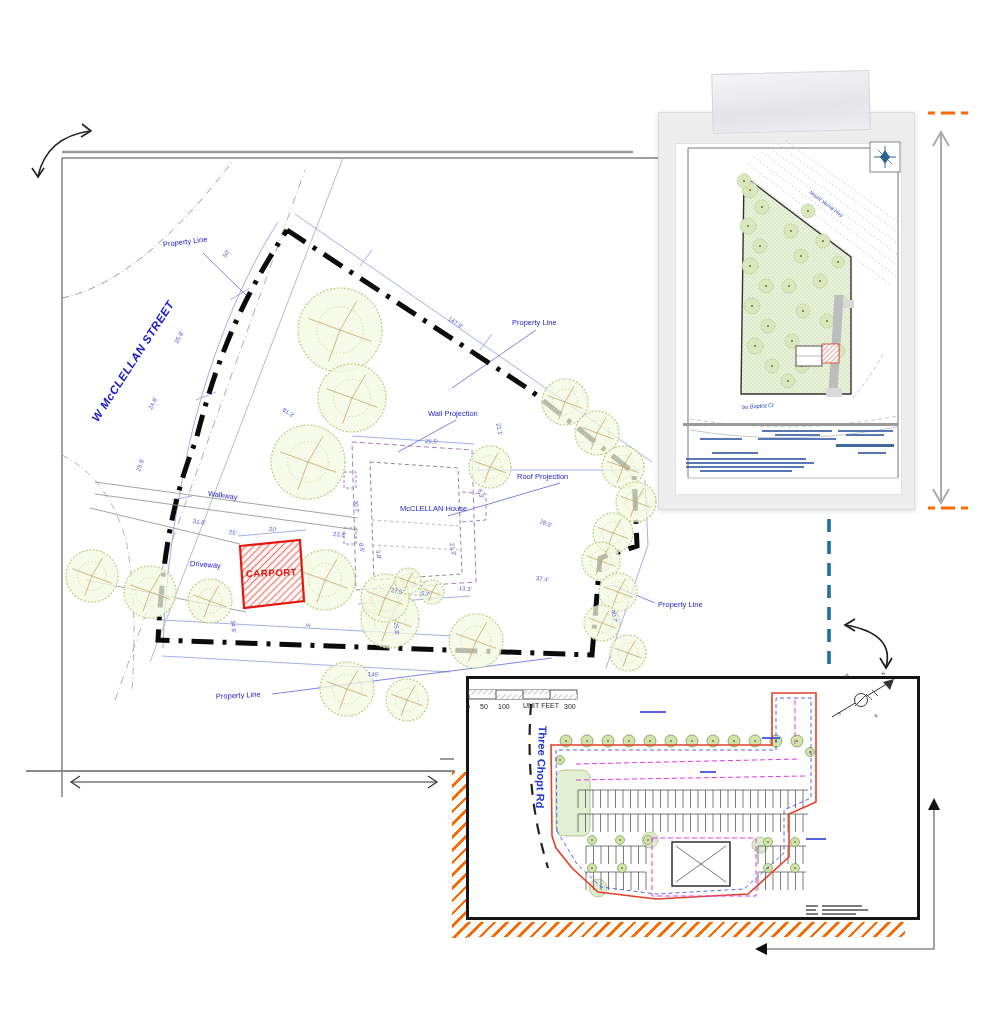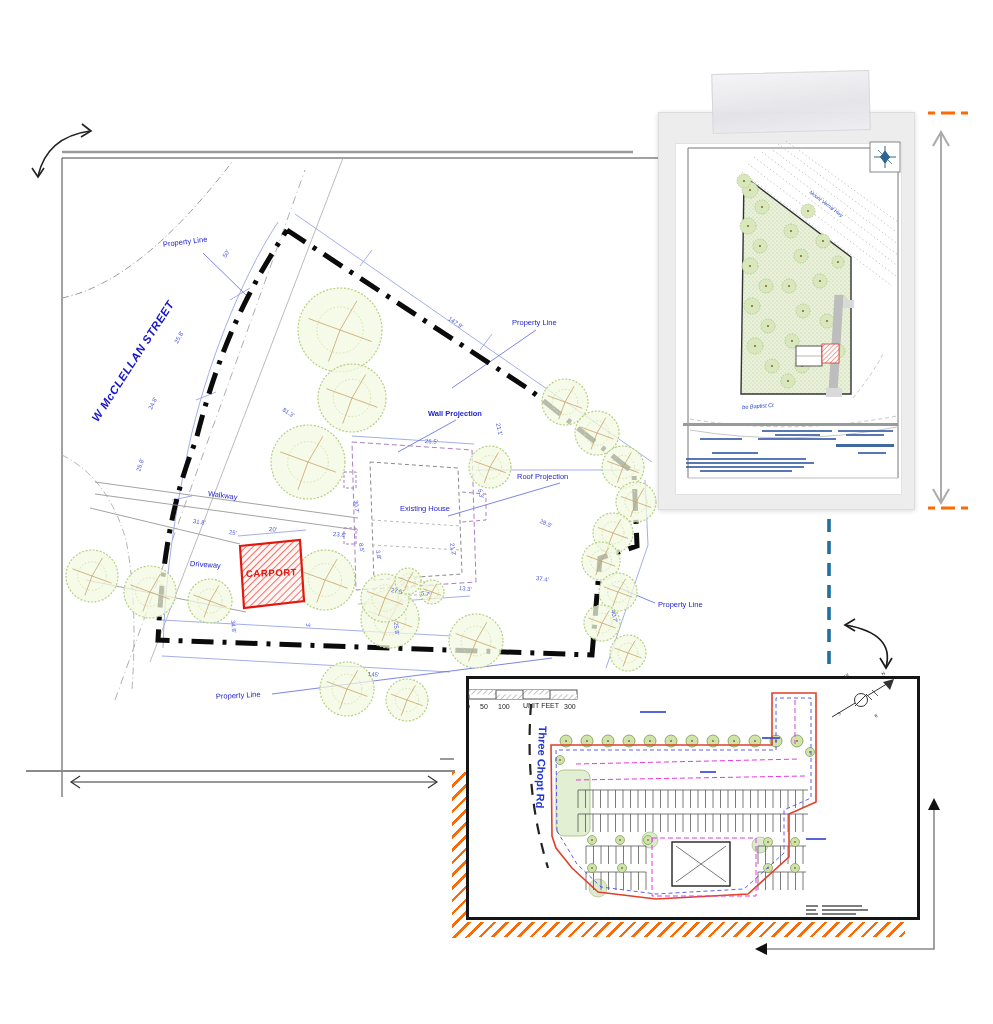--- a/index.html
+++ b/index.html
@@ -759,23 +759,23 @@
   </svg>
 
   <div id="label-layer">
     <span id="street-label" class="lbl" style="left:95px;top:415px;transform:rotate(-57deg);">W McCLELLAN STREET</span>
 
     <span class="lbl" style="left:163px;top:241px;transform:rotate(-7deg);">Property Line</span>
     <span class="lbl" style="left:512px;top:319px;">Property Line</span>
     <span class="lbl" style="left:658px;top:601px;">Property Line</span>
     <span class="lbl" style="left:216px;top:693px;transform:rotate(-3deg);">Property Line</span>
 
-    <span class="lbl" style="left:428px;top:410px;font-weight:bold;">Wall Projection</span>
+    <span class="lbl" style="left:428px;top:410px;">Wall Projection</span>
     <span class="lbl" style="left:517px;top:473px;">Roof Projection</span>
-    <span class="lbl" style="left:400px;top:505px;">Existing House</span>
+    <span class="lbl" style="left:400px;top:505px;">McCLELLAN House</span>
     <span class="lbl" style="left:208px;top:490px;transform:rotate(7deg);">Walkway</span>
     <span class="lbl" style="left:190px;top:560px;transform:rotate(4deg);">Driveway</span>
     <span id="carport-label" class="lbl" style="left:246px;top:569px;transform:rotate(-2deg);">CARPORT</span>
 
     <span id="threechopt-label" style="position:absolute;left:549px;top:726px;transform:rotate(92deg);">Three Chopt Rd</span>
 
     <span class="slb" style="left:466px;top:703px;">0</span>
     <span class="slb" style="left:480px;top:703px;">50</span>
     <span class="slb" style="left:498px;top:703px;">100</span>
     <span class="slb" style="left:523px;top:702px;">UNIT FEET</span>

